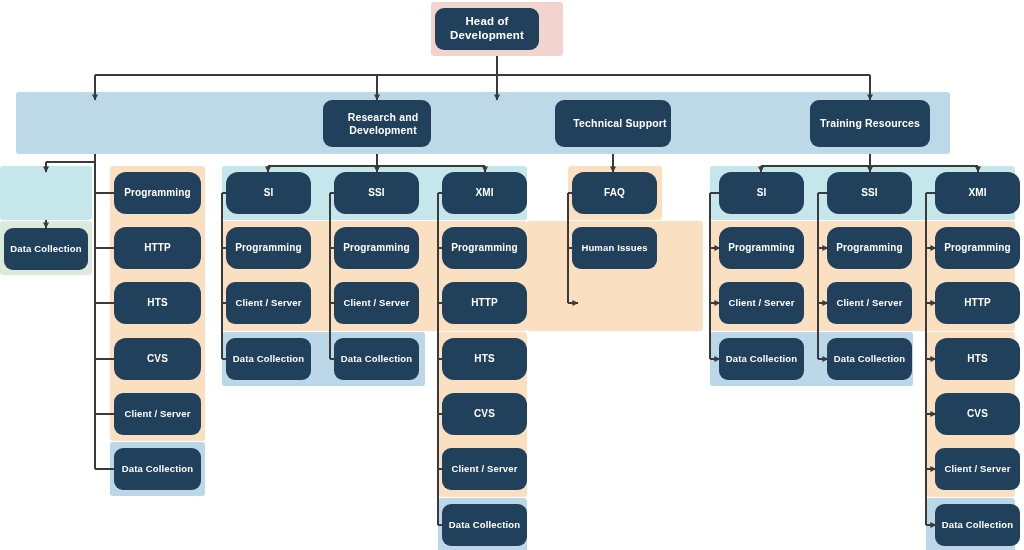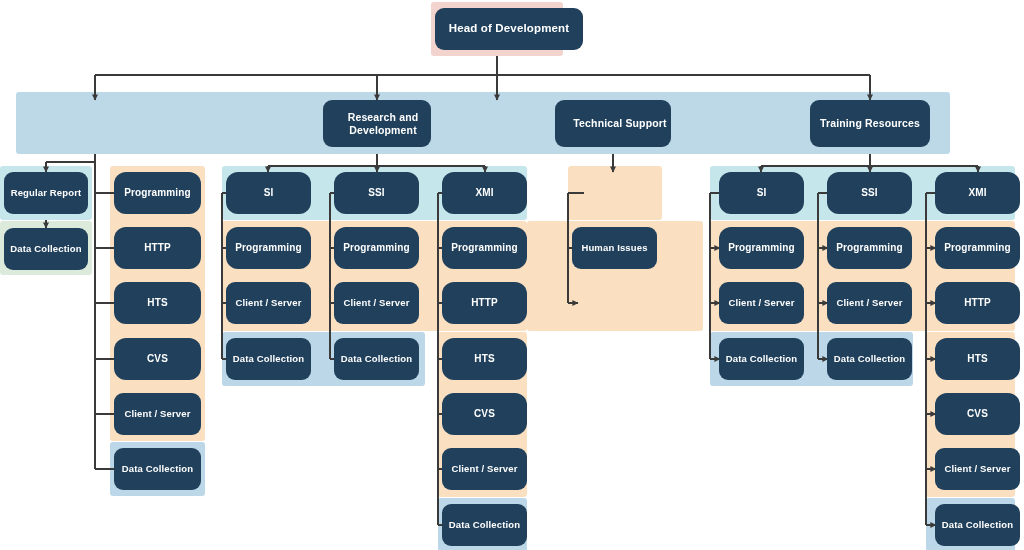--- a/index.html
+++ b/index.html
@@ -173,27 +173,26 @@
       <path d="M926,193 L942,193"></path>
       <path d="M926,248 L936,248" marker-end="url(#ah)"></path>
       <path d="M926,303 L936,303" marker-end="url(#ah)"></path>
       <path d="M926,359 L936,359" marker-end="url(#ah)"></path>
       <path d="M926,414 L936,414" marker-end="url(#ah)"></path>
       <path d="M926,469 L936,469" marker-end="url(#ah)"></path>
       <path d="M926,525 L936,525" marker-end="url(#ah)"></path>
     </g>
   </svg>
 
-  <div class="node n-root" style="left:435px; top:8px; width:148px; height:42px;">Head of Development</div>
+  <div class="node n-root" style="left:435px; top:8px; width:104px; height:42px;">Head of Development</div>
 
   <div class="node n-dept" style="left:323px; top:100px; width:108px; height:47px;padding-left:16px;">Research and Development</div>
   <div class="node n-dept" style="left:555px; top:100px; width:116px; height:47px;padding-left:18px;">Technical Support</div>
   <div class="node n-dept" style="left:810px; top:100px; width:120px; height:47px;">Training Resources</div>
 
-  <div class="node n-small" style="left:4px; top:172px; width:84px; height:42px;">Regular Report</div>
   <div class="node n-small" style="left:4px; top:228px; width:84px; height:42px;">Data Collection</div>
 
   <div class="node n-leaf" style="left:114px; top:172px; width:87px; height:42px;">Programming</div>
   <div class="node n-leaf" style="left:114px; top:227px; width:87px; height:42px;">HTTP</div>
   <div class="node n-leaf" style="left:114px; top:282px; width:87px; height:42px;">HTS</div>
   <div class="node n-leaf" style="left:114px; top:338px; width:87px; height:42px;">CVS</div>
   <div class="node n-small" style="left:114px; top:393px; width:87px; height:42px;">Client / Server</div>
   <div class="node n-small" style="left:114px; top:448px; width:87px; height:42px;">Data Collection</div>
 
   <div class="node n-leaf" style="left:226px; top:172px; width:85px; height:42px;">SI</div>
@@ -207,20 +206,21 @@
   <div class="node n-small" style="left:334px; top:338px; width:85px; height:42px;">Data Collection</div>
 
   <div class="node n-leaf" style="left:442px; top:172px; width:85px; height:42px;">XMI</div>
   <div class="node n-leaf" style="left:442px; top:227px; width:85px; height:42px;">Programming</div>
   <div class="node n-leaf" style="left:442px; top:282px; width:85px; height:42px;">HTTP</div>
   <div class="node n-leaf" style="left:442px; top:338px; width:85px; height:42px;">HTS</div>
   <div class="node n-leaf" style="left:442px; top:393px; width:85px; height:42px;">CVS</div>
   <div class="node n-small" style="left:442px; top:448px; width:85px; height:42px;">Client / Server</div>
   <div class="node n-small" style="left:442px; top:504px; width:85px; height:42px;">Data Collection</div>
 
+  <div class="node n-leaf" style="left:572px; top:172px; width:85px; height:42px;">FAQ</div>
   <div class="node n-small" style="left:572px; top:227px; width:85px; height:42px;">Human Issues</div>
 
   <div class="node n-leaf" style="left:719px; top:172px; width:85px; height:42px;">SI</div>
   <div class="node n-leaf" style="left:719px; top:227px; width:85px; height:42px;">Programming</div>
   <div class="node n-small" style="left:719px; top:282px; width:85px; height:42px;">Client / Server</div>
   <div class="node n-small" style="left:719px; top:338px; width:85px; height:42px;">Data Collection</div>
 
   <div class="node n-leaf" style="left:827px; top:172px; width:85px; height:42px;">SSI</div>
   <div class="node n-leaf" style="left:827px; top:227px; width:85px; height:42px;">Programming</div>
   <div class="node n-small" style="left:827px; top:282px; width:85px; height:42px;">Client / Server</div>

